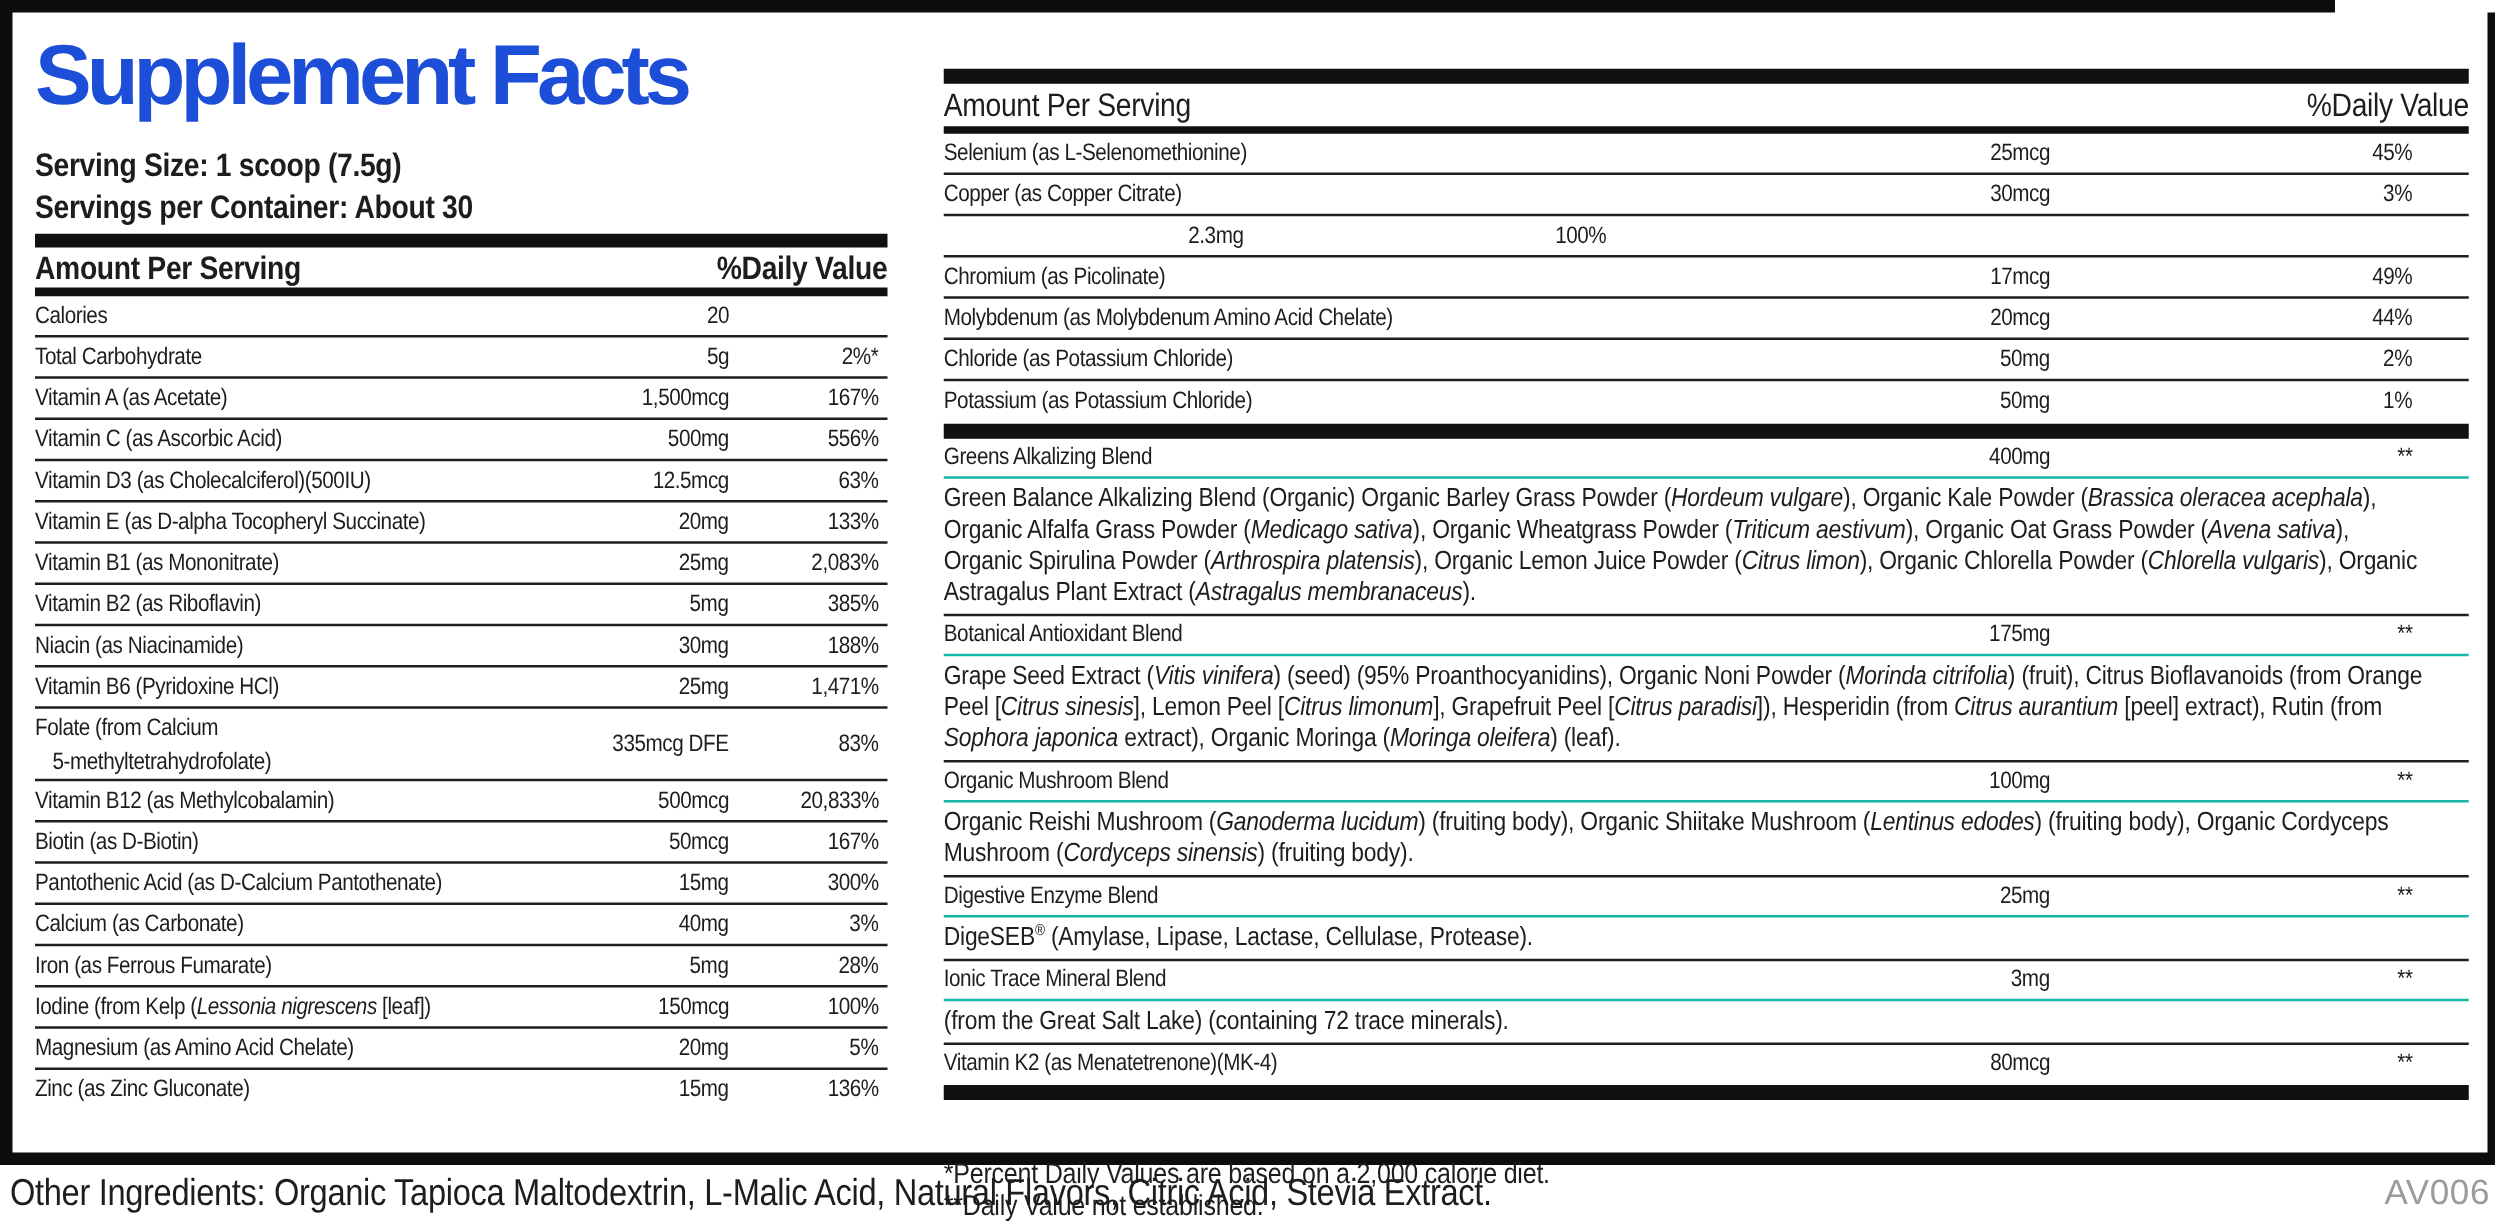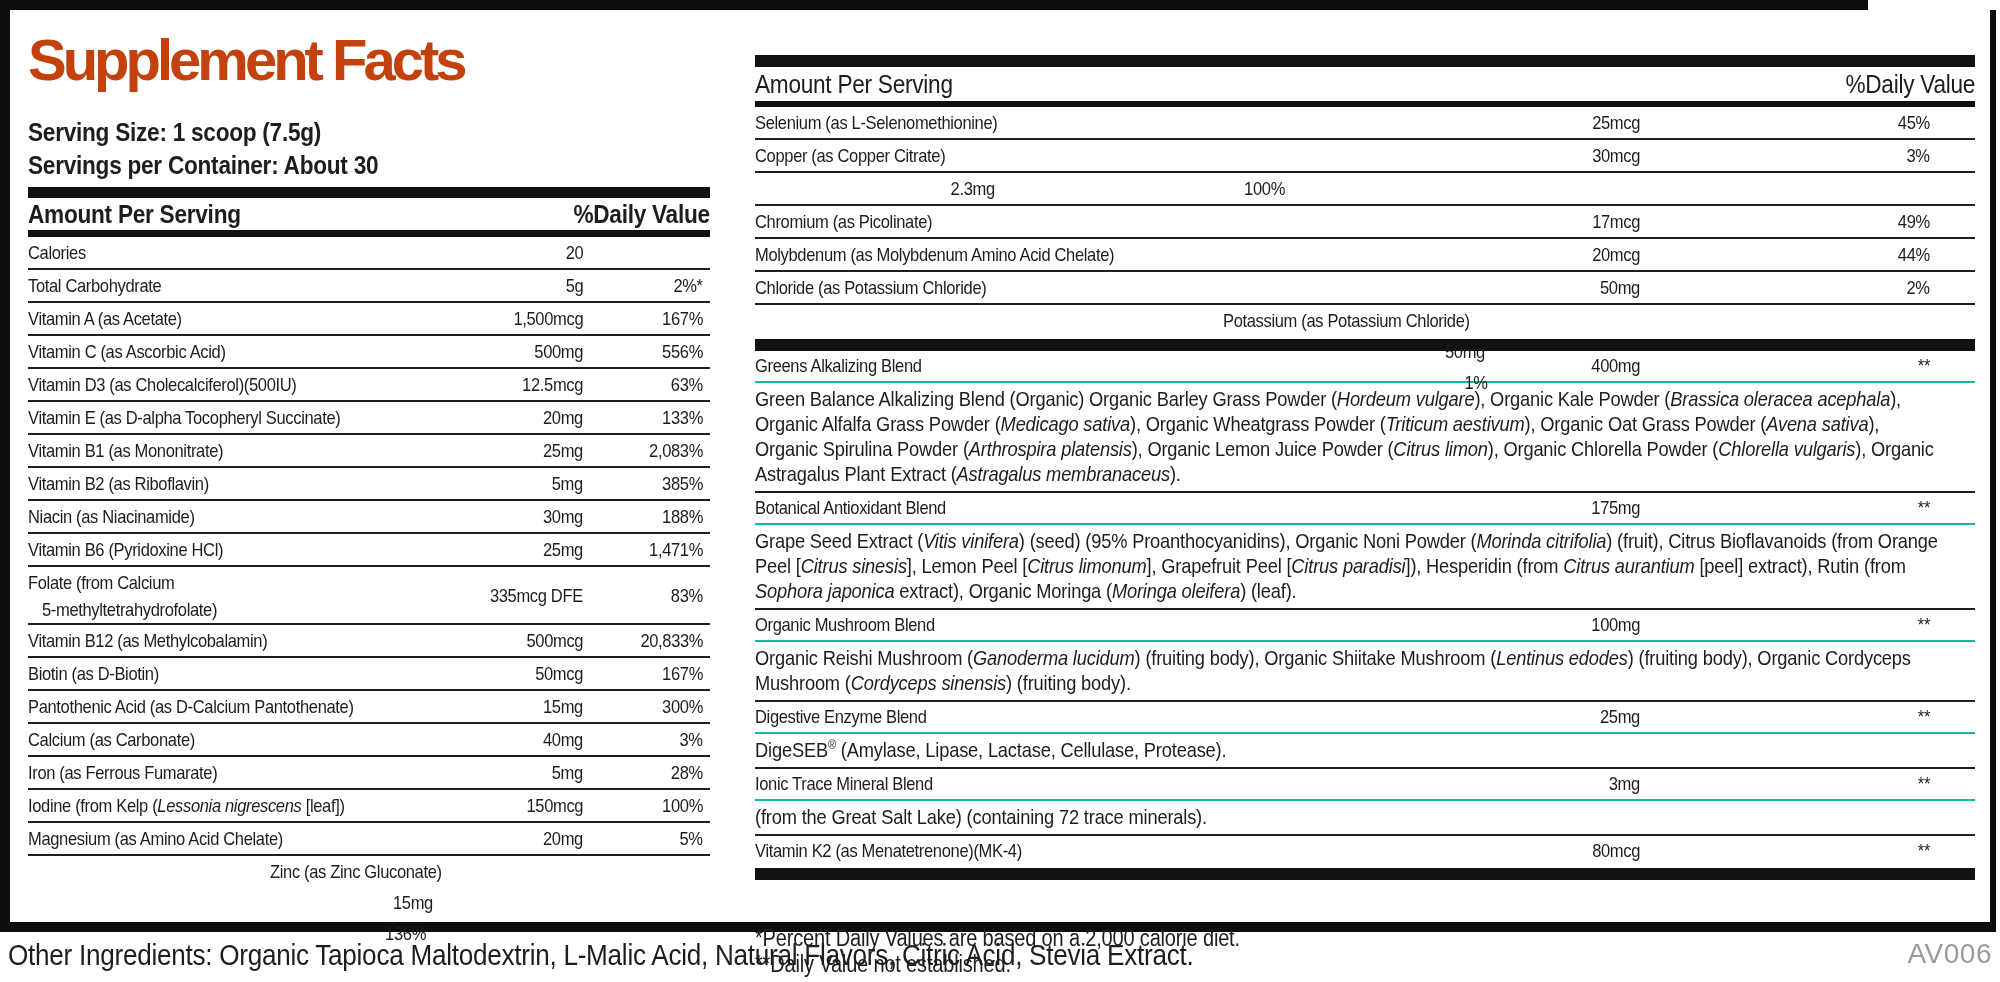--- a/index.html
+++ b/index.html
@@ -18,40 +18,40 @@
   .bar11{height:11px;} .bar7{height:7px;} .bar12{height:12px;} .bar6{height:6px;}
   .mt3{margin-top:3px;} .mt2{margin-top:2px;}
 
   
   .cx{display:inline-block;transform:scaleX(.87);transform-origin:0 50%;white-space:nowrap;}
   .cxr{display:inline-block;transform:scaleX(.87);transform-origin:100% 50%;white-space:nowrap;}
 
   .left-col{position:absolute;left:28px;top:14px;width:682px;}
   .right-col{position:absolute;left:755px;top:55px;width:1220px;}
 
-  .title{margin:0;font-size:58px;font-weight:bold;letter-spacing:-4px;line-height:92px;color:#c2410c;}
+  .title{margin:0;font-size:68px;font-weight:bold;letter-spacing:-4px;line-height:92px;color:#1d4ed8;}
   .serving{font-size:26px;line-height:33px;letter-spacing:-0.3px;font-weight:bold;}
   .serving:first-of-type{margin-top:10px;}
   .gap5{height:5px;}
 
   .thead{display:flex;justify-content:space-between;align-items:center;font-size:26px;letter-spacing:-0.3px;}
   .thead.bold{font-weight:bold;height:32px;}
   .thead.reg{height:34px;}
 
   .row{display:flex;align-items:center;border-bottom:2px solid #1f1f1f;height:31px;line-height:31px;font-size:19px;letter-spacing:-0.4px;}
   .row.tall{height:56px;}
   .row.tall .c-name{line-height:27px;padding-top:2px;}
   .c-name{flex:1;min-width:0;}
   .c-name2{padding-left:14px;}
   .c-amt,.c-dv{text-align:right;}
   .lt .c-amt{width:128px;}
   .lt .c-dv{width:127px;padding-right:7px;box-sizing:border-box;}
   .rt .c-amt{width:240px;}
   .rt .c-dv{width:335px;padding-right:45px;box-sizing:border-box;}
-  #left-rows .row:last-child,#right-rows .row:last-child{border-bottom:none;flex-direction:column;}
+  #left-rows .row:last-child,#right-rows .row:last-child{border-bottom:none;}
 
   .blend{border-bottom:2px solid #1f1f1f;}
   .blend:last-child{border-bottom:none;}
   .blend-head{border-bottom:none !important;height:30px;line-height:30px;}
   .desc-wrap{border-top:2px solid #14b8a6;padding:3px 0 5px 0;}
   .desc-in{width:1362px;transform:scaleX(.87);transform-origin:0 0;font-size:21px;line-height:25px;letter-spacing:-0.2px;}
   .desc-in sup{font-size:60%;line-height:0;}
 
   .footnotes{padding-top:5px;font-size:23px;line-height:26px;letter-spacing:-0.2px;margin-top:40px;}
 

